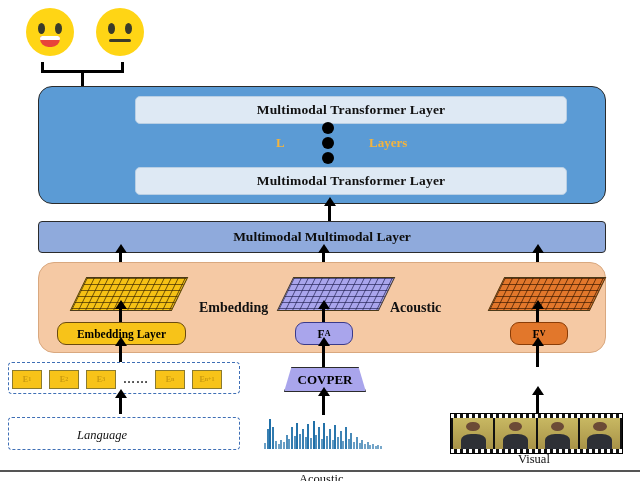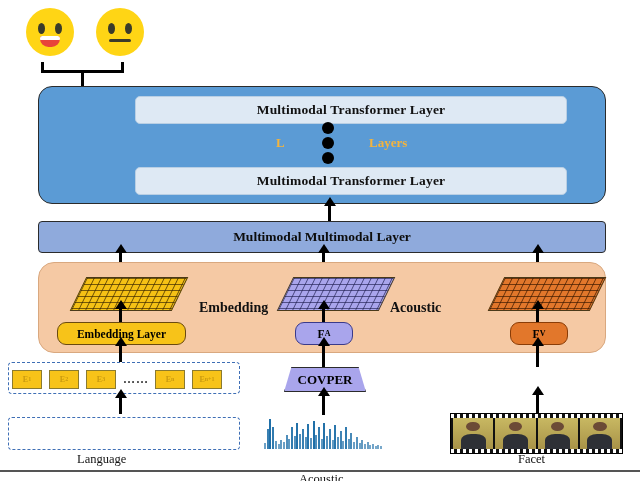--- a/index.html
+++ b/index.html
@@ -208,21 +208,21 @@
       </span>
     <span class="tok">
         <span>E</span>
         <sub>n+1</sub>
       </span>
   </div>
 
   <div class="arrow" style="left:119px;top:397px;height:17px;"></div>
 
   <div class="dashbox" style="left:8px;top:417px;width:230px;height:31px;"></div>
-  <div class="cap" style="left:77px;top:452px;">Language</div>
+  <div class="cap" style="left:77px;top:428px;font-style:italic;">Language</div>
 
   <div class="trap covper">
     <span>COVPER</span>
   </div>
   <div class="arrow" style="left:322px;top:395px;height:20px;"></div>
   <div class="wave">
       <i style="left: 0px; height: 6px; opacity: 0.65;"></i>
       <i style="left: 2.7px; height: 20px; opacity: 0.883333;"></i>
       <i style="left: 5.4px; height: 30px; opacity: 1.05;"></i>
       <i style="left: 8.1px; height: 22px; opacity: 0.916667;"></i>
@@ -287,16 +287,16 @@
         <div class="bg"></div>
         <div class="head"></div>
         <div class="body"></div>
       </div>
       <div class="frame">
         <div class="bg"></div>
         <div class="head"></div>
         <div class="body"></div>
       </div>
     </div>
-  <div class="cap" style="left:518px;top:452px;">Facet</div>
+  <div class="cap" style="left:518px;top:452px;">Visual</div>
 
   <div class="botline"></div>
 </div>
 
 </body></html>

